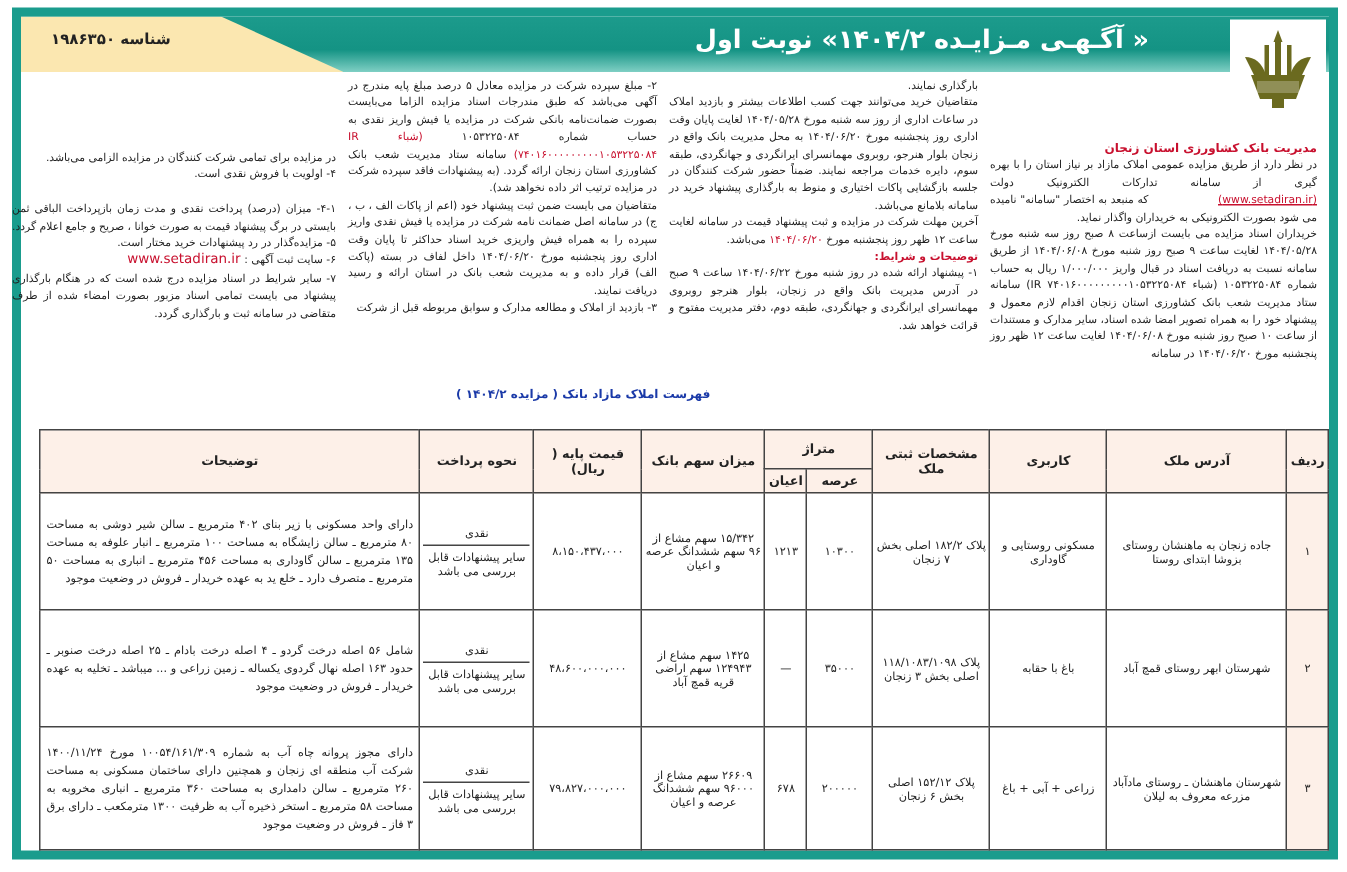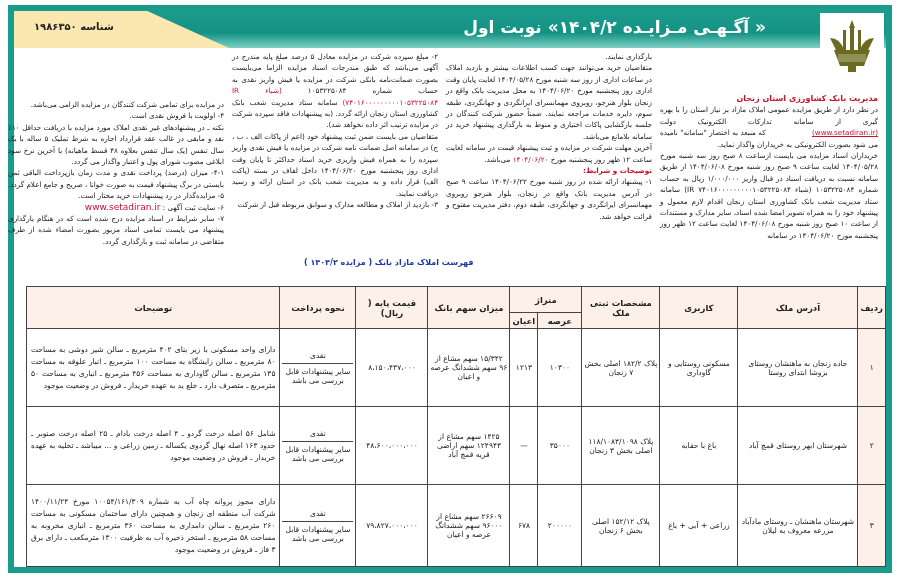--- a/index.html
+++ b/index.html
@@ -75,21 +75,21 @@
     <div class="col c3">
       <span>۲- مبلغ سپرده شرکت در مزایده معادل ۵ درصد مبلغ پایه مندرج در آگهی می‌باشد که طبق مندرجات اسناد مزایده الزاما می‌بایست بصورت ضمانت‌نامه بانکی شرکت در مزایده یا فیش واریز نقدی به حساب شماره ۱۰۵۳۲۲۵۰۸۴</span>
       <span class="dred">(شباء IR ۷۴۰۱۶۰۰۰۰۰۰۰۰۰۱۰۵۳۲۲۵۰۸۴)</span>
       <span>سامانه ستاد مدیریت شعب بانک کشاورزی استان زنجان ارائه گردد. (به پیشنهادات فاقد سپرده شرکت در مزایده ترتیب اثر داده نخواهد شد).</span><br>
       <span>متقاضیان می بایست ضمن ثبت پیشنهاد خود (اعم از پاکات الف ، ب ، ج) در سامانه اصل ضمانت نامه شرکت در مزایده یا فیش نقدی واریز سپرده را به همراه فیش واریزی خرید اسناد حداکثر تا پایان وقت اداری روز پنجشنبه مورخ ۱۴۰۴/۰۶/۲۰ داخل لفاف در بسته (پاکت الف) قرار داده و به مدیریت شعب بانک در استان ارائه و رسید دریافت نمایند.</span><br>
       <span>۳- بازدید از املاک و مطالعه مدارک و سوابق مربوطه قبل از شرکت</span>
     </div>
     <div class="col c4">
       <span>در مزایده برای تمامی شرکت کنندگان در مزایده الزامی می‌باشد.</span><br>
       <span>۴- اولویت با فروش نقدی است.</span><br>
-      <span>نکته ـ در پیشنهادهای غیر نقدی املاک مورد مزایده با دریافت حداقل ۱۰٪ نقد و مابقی در غالب عقد قرارداد اجاره به شرط تملیک ۵ ساله با یک سال تنفس (یک سال تنفس بعلاوه ۴۸ قسط ماهیانه) با آخرین نرخ سود ابلاغی مصوب شورای پول و اعتبار واگذار می گردد.</span><br>
+      <br>
       <span>۴-۱- میزان (درصد) پرداخت نقدی و مدت زمان بازپرداخت الباقی ثمن بایستی در برگ پیشنهاد قیمت به صورت خوانا ، صریح و جامع اعلام گردد.</span><br>
       <span>۵- مزایده‌گذار در رد پیشنهادات خرید مختار است.</span><br>
       <span>۶- سایت ثبت آگهی :</span>
       <span class="link2">www.setadiran.ir</span><br>
       <span>۷- سایر شرایط در اسناد مزایده درج شده است که در هنگام بارگذاری پیشنهاد می بایست تمامی اسناد مزبور بصورت امضاء شده از طرف متقاضی در سامانه ثبت و بارگذاری گردد.</span>
     </div>
   </div>
 
   <div class="list-title">فهرست املاک مازاد بانک ( مزایده ۱۴۰۴/۲ )</div>
 

